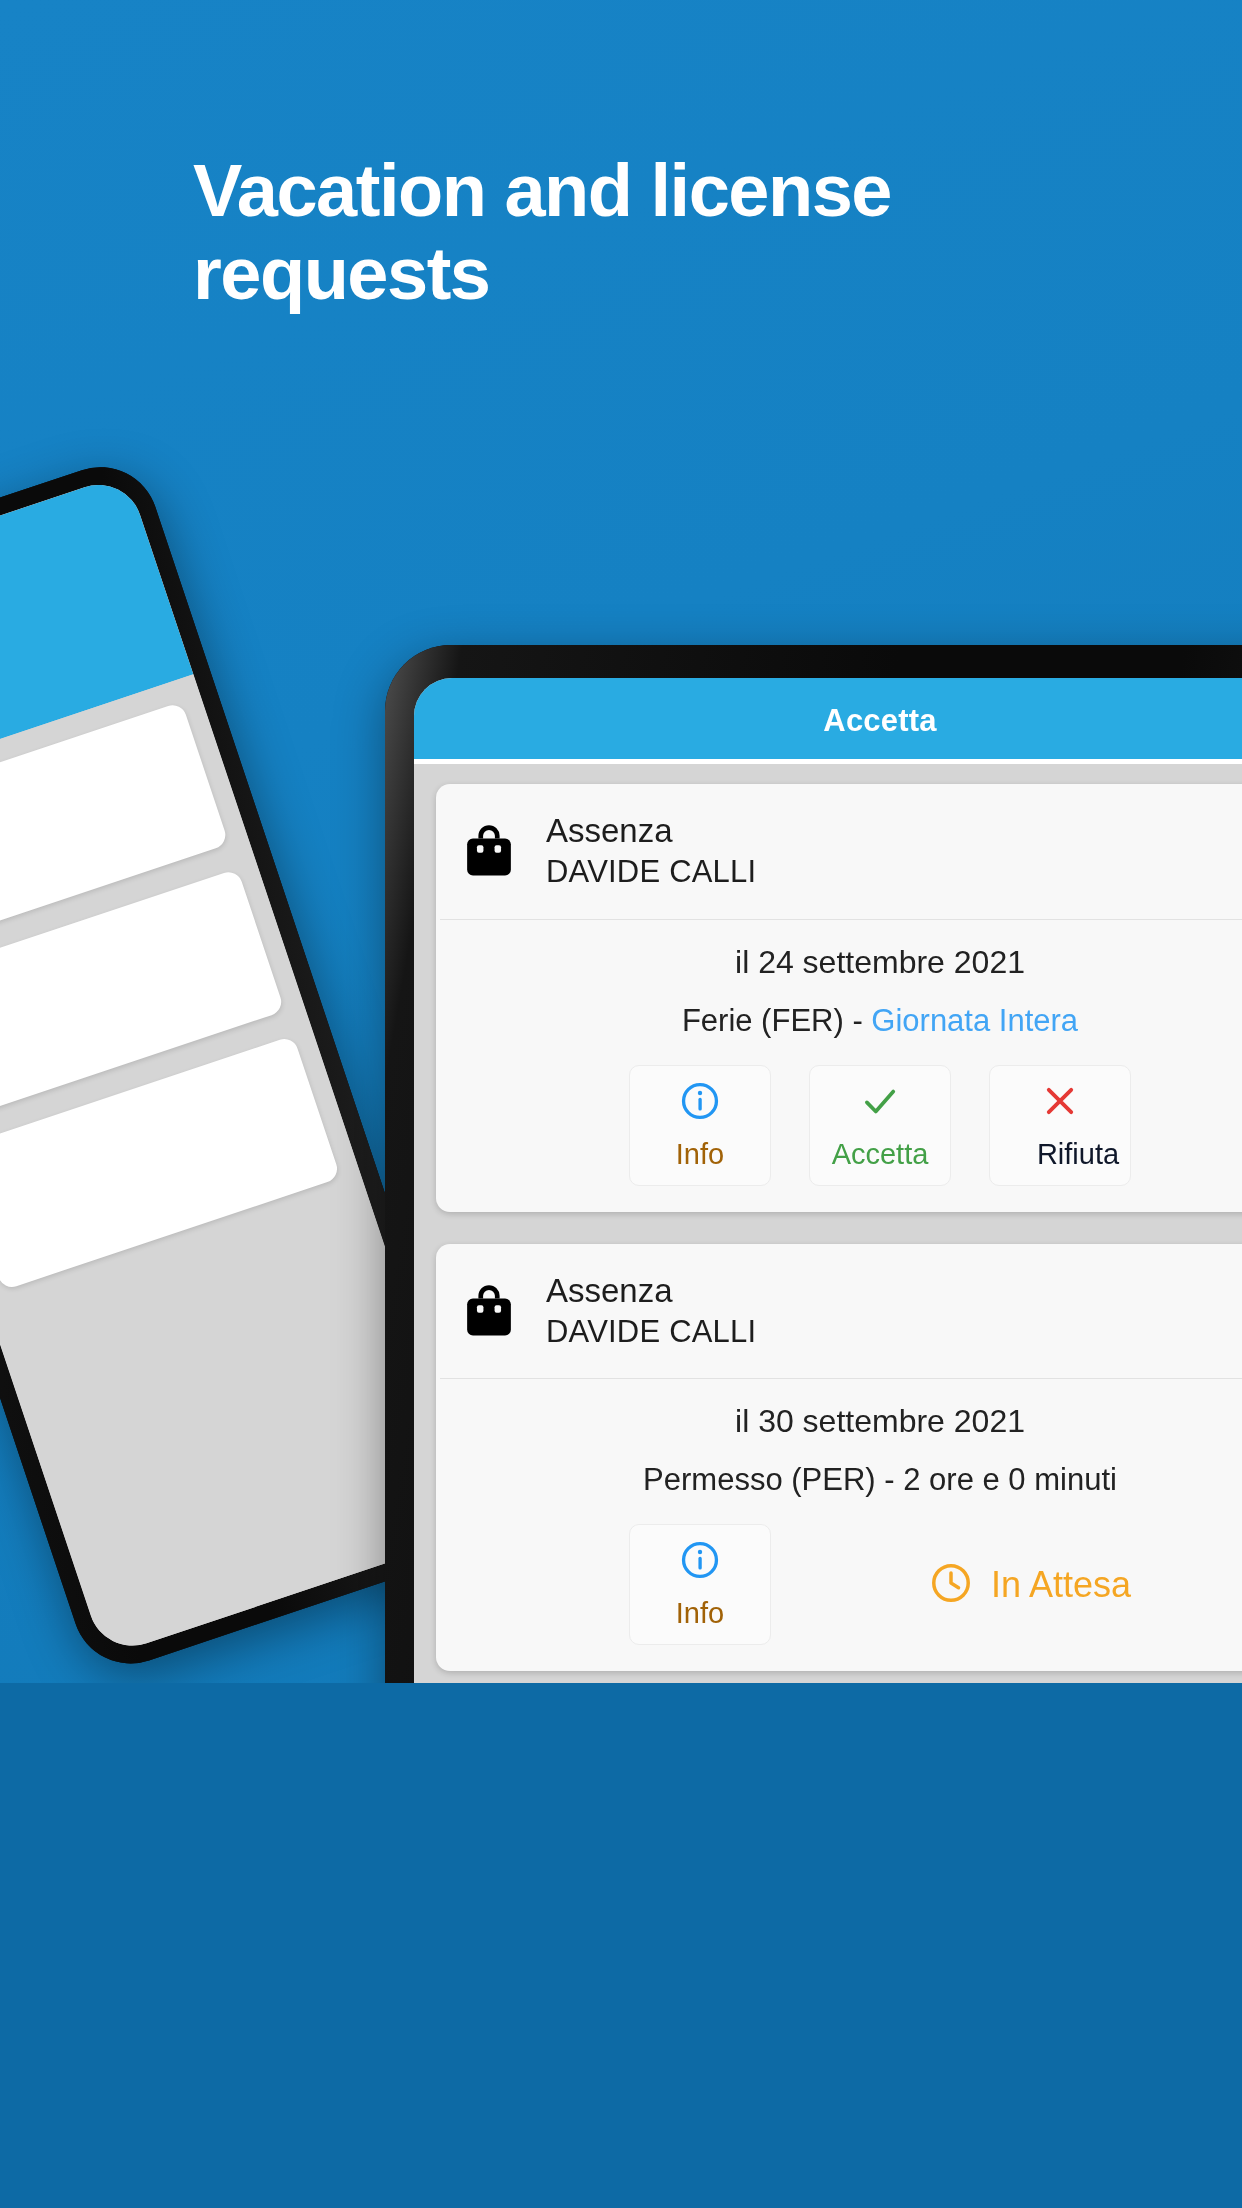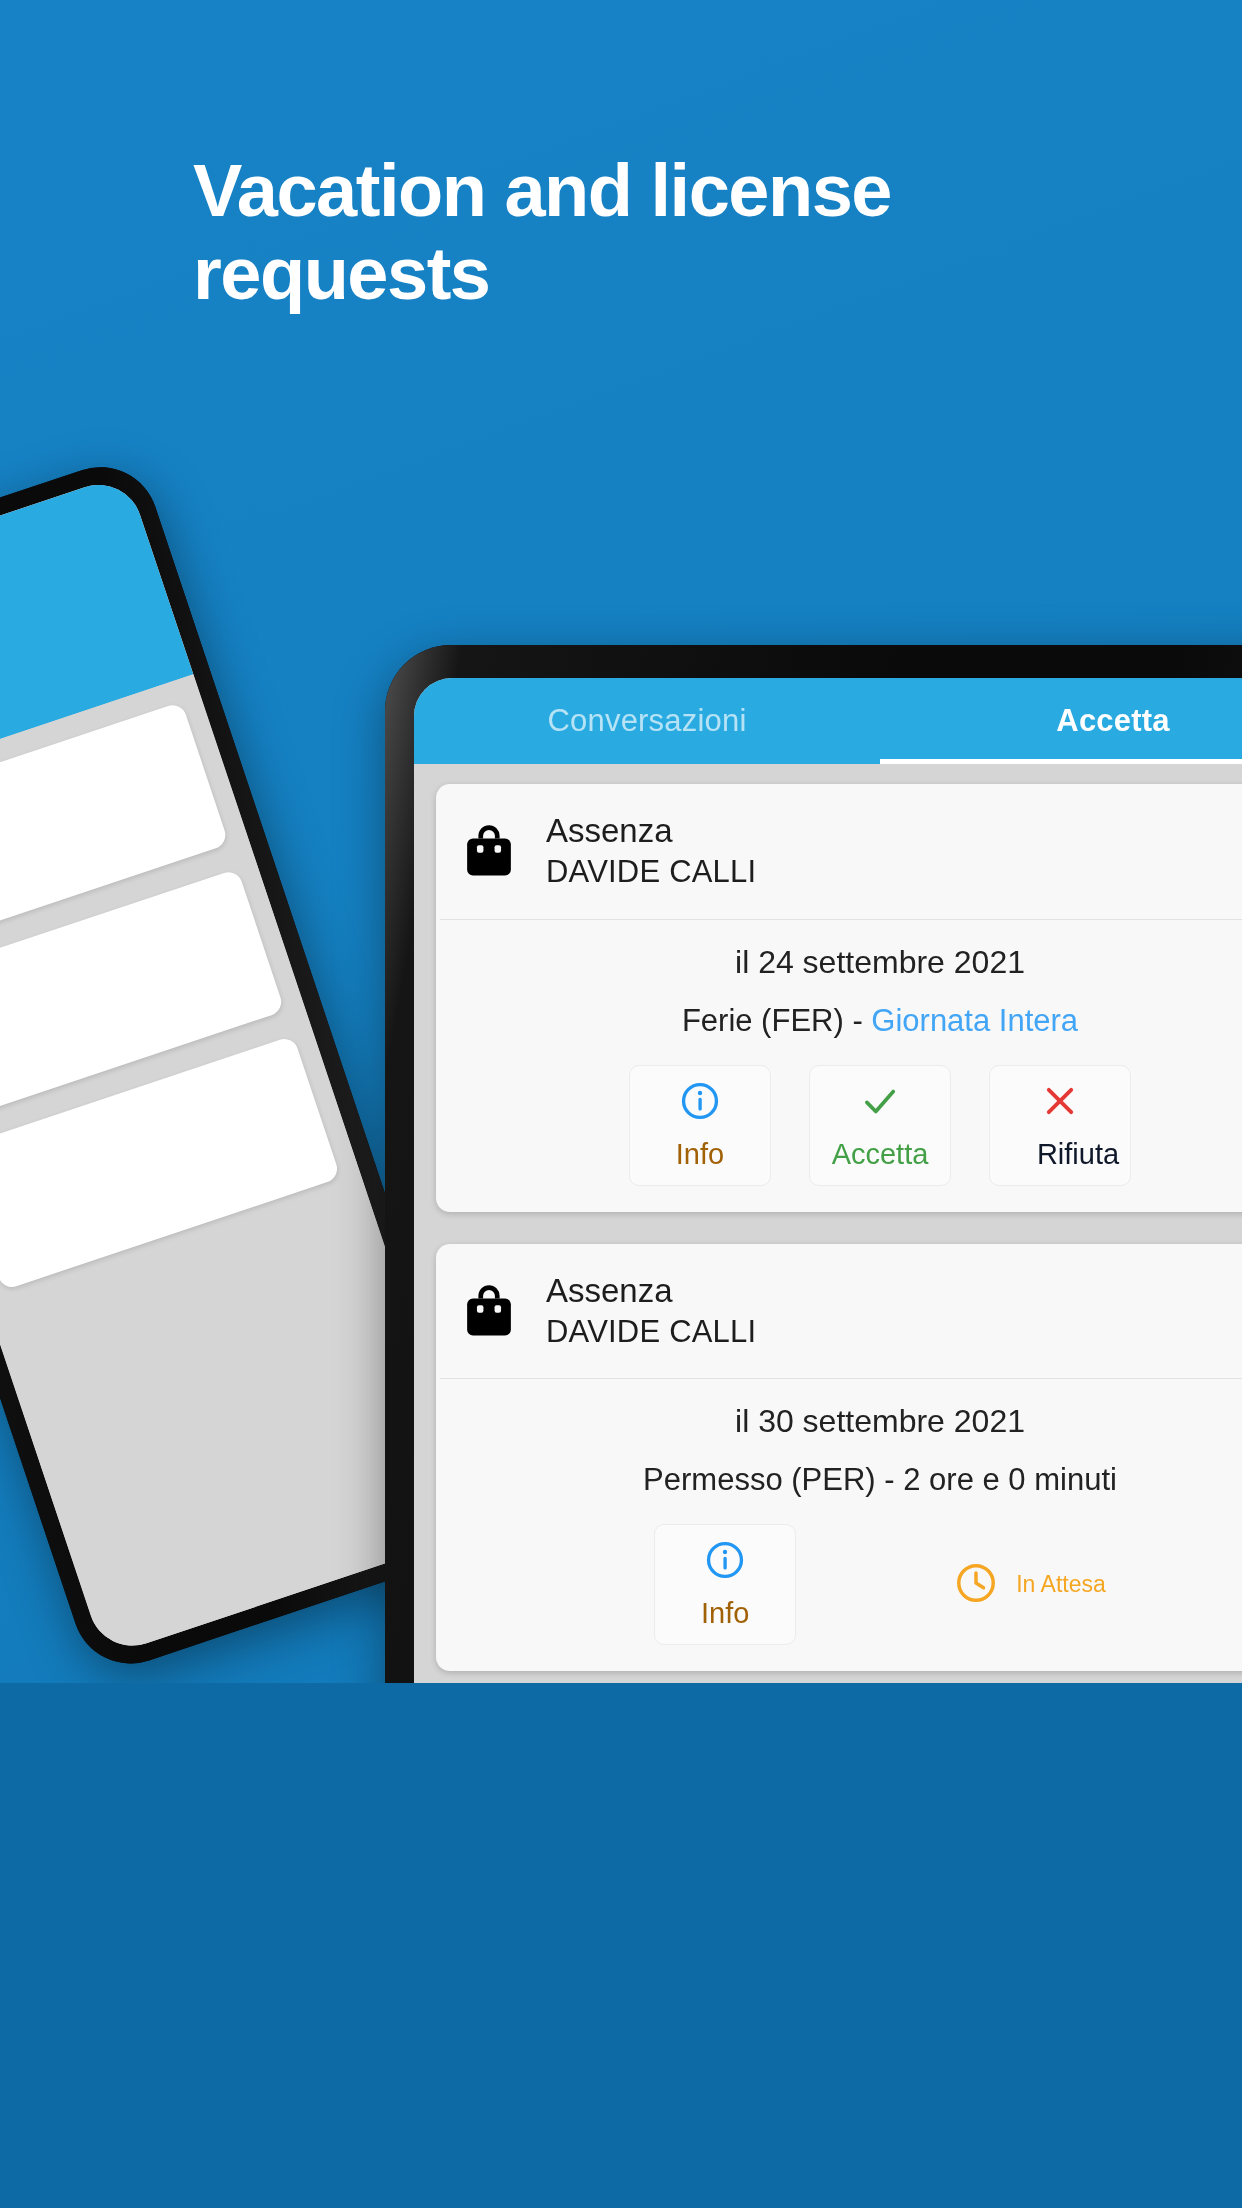--- a/index.html
+++ b/index.html
@@ -236,21 +236,21 @@
   .act-btn.accept .act-label { color: #43a047; }
   .act-btn.reject .act-label { color: #0f172a; margin-left: 36px; }
 
   .status-pill {
     display: flex;
     align-items: center;
     gap: 18px;
     margin-left: 120px;
   }
   .status-pill .status-label {
-    font-size: 23px;
+    font-size: 36px;
     color: #f5a623;
   }
 </style>
 </head>
 <body>
 
 <div id="stage">
 
   <div class="headline">
     <p class="headline-strong">Vacation and license requests</p>
@@ -268,23 +268,20 @@
         <div class="left-card"></div>
       </div>
     </div>
   </div>
 
   <div class="phone" id="phone-right">
     <div class="phone-inner-bezel"></div>
     <div class="phone-screen">
 
       <div class="tabbar">
-        <div class="tab inactive">
-          <span>Conversazioni</span>
-        </div>
         <div class="tab active">
           <span>Accetta</span>
           <span class="tab-underline"></span>
         </div>
       </div>
 
       <div class="screen-body">
 
         <div class="req-card">
           <div class="req-head">

